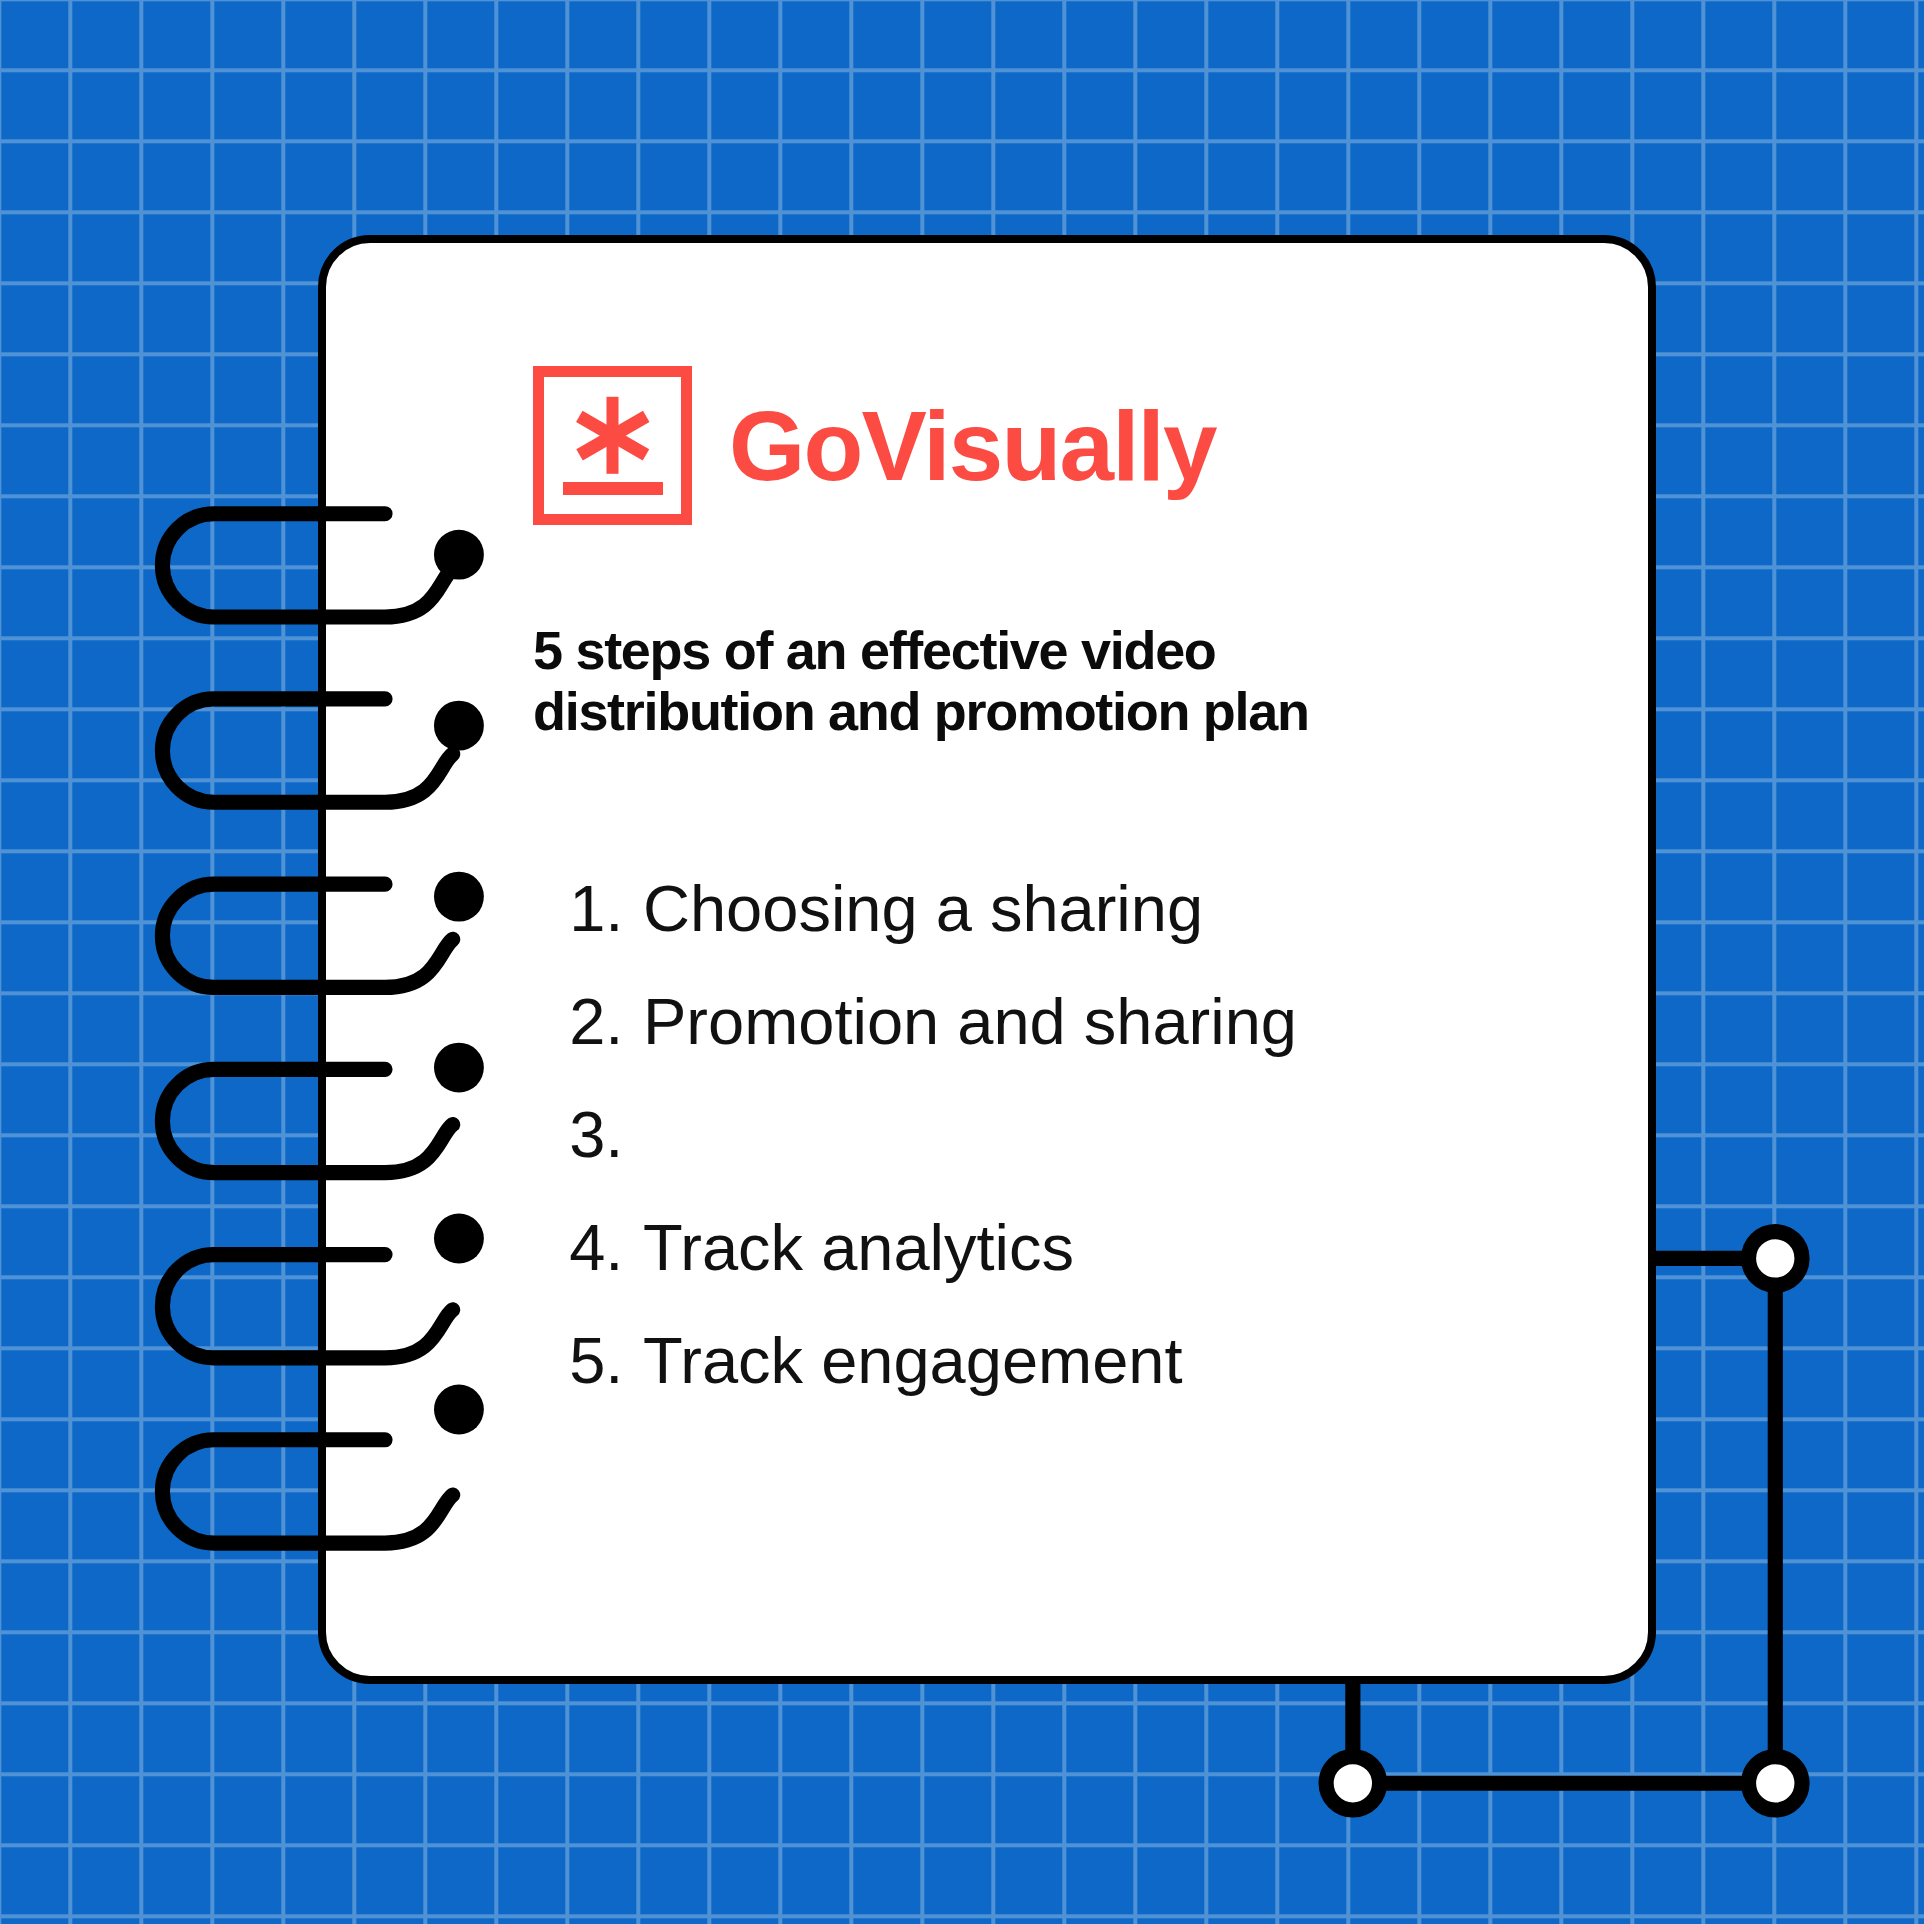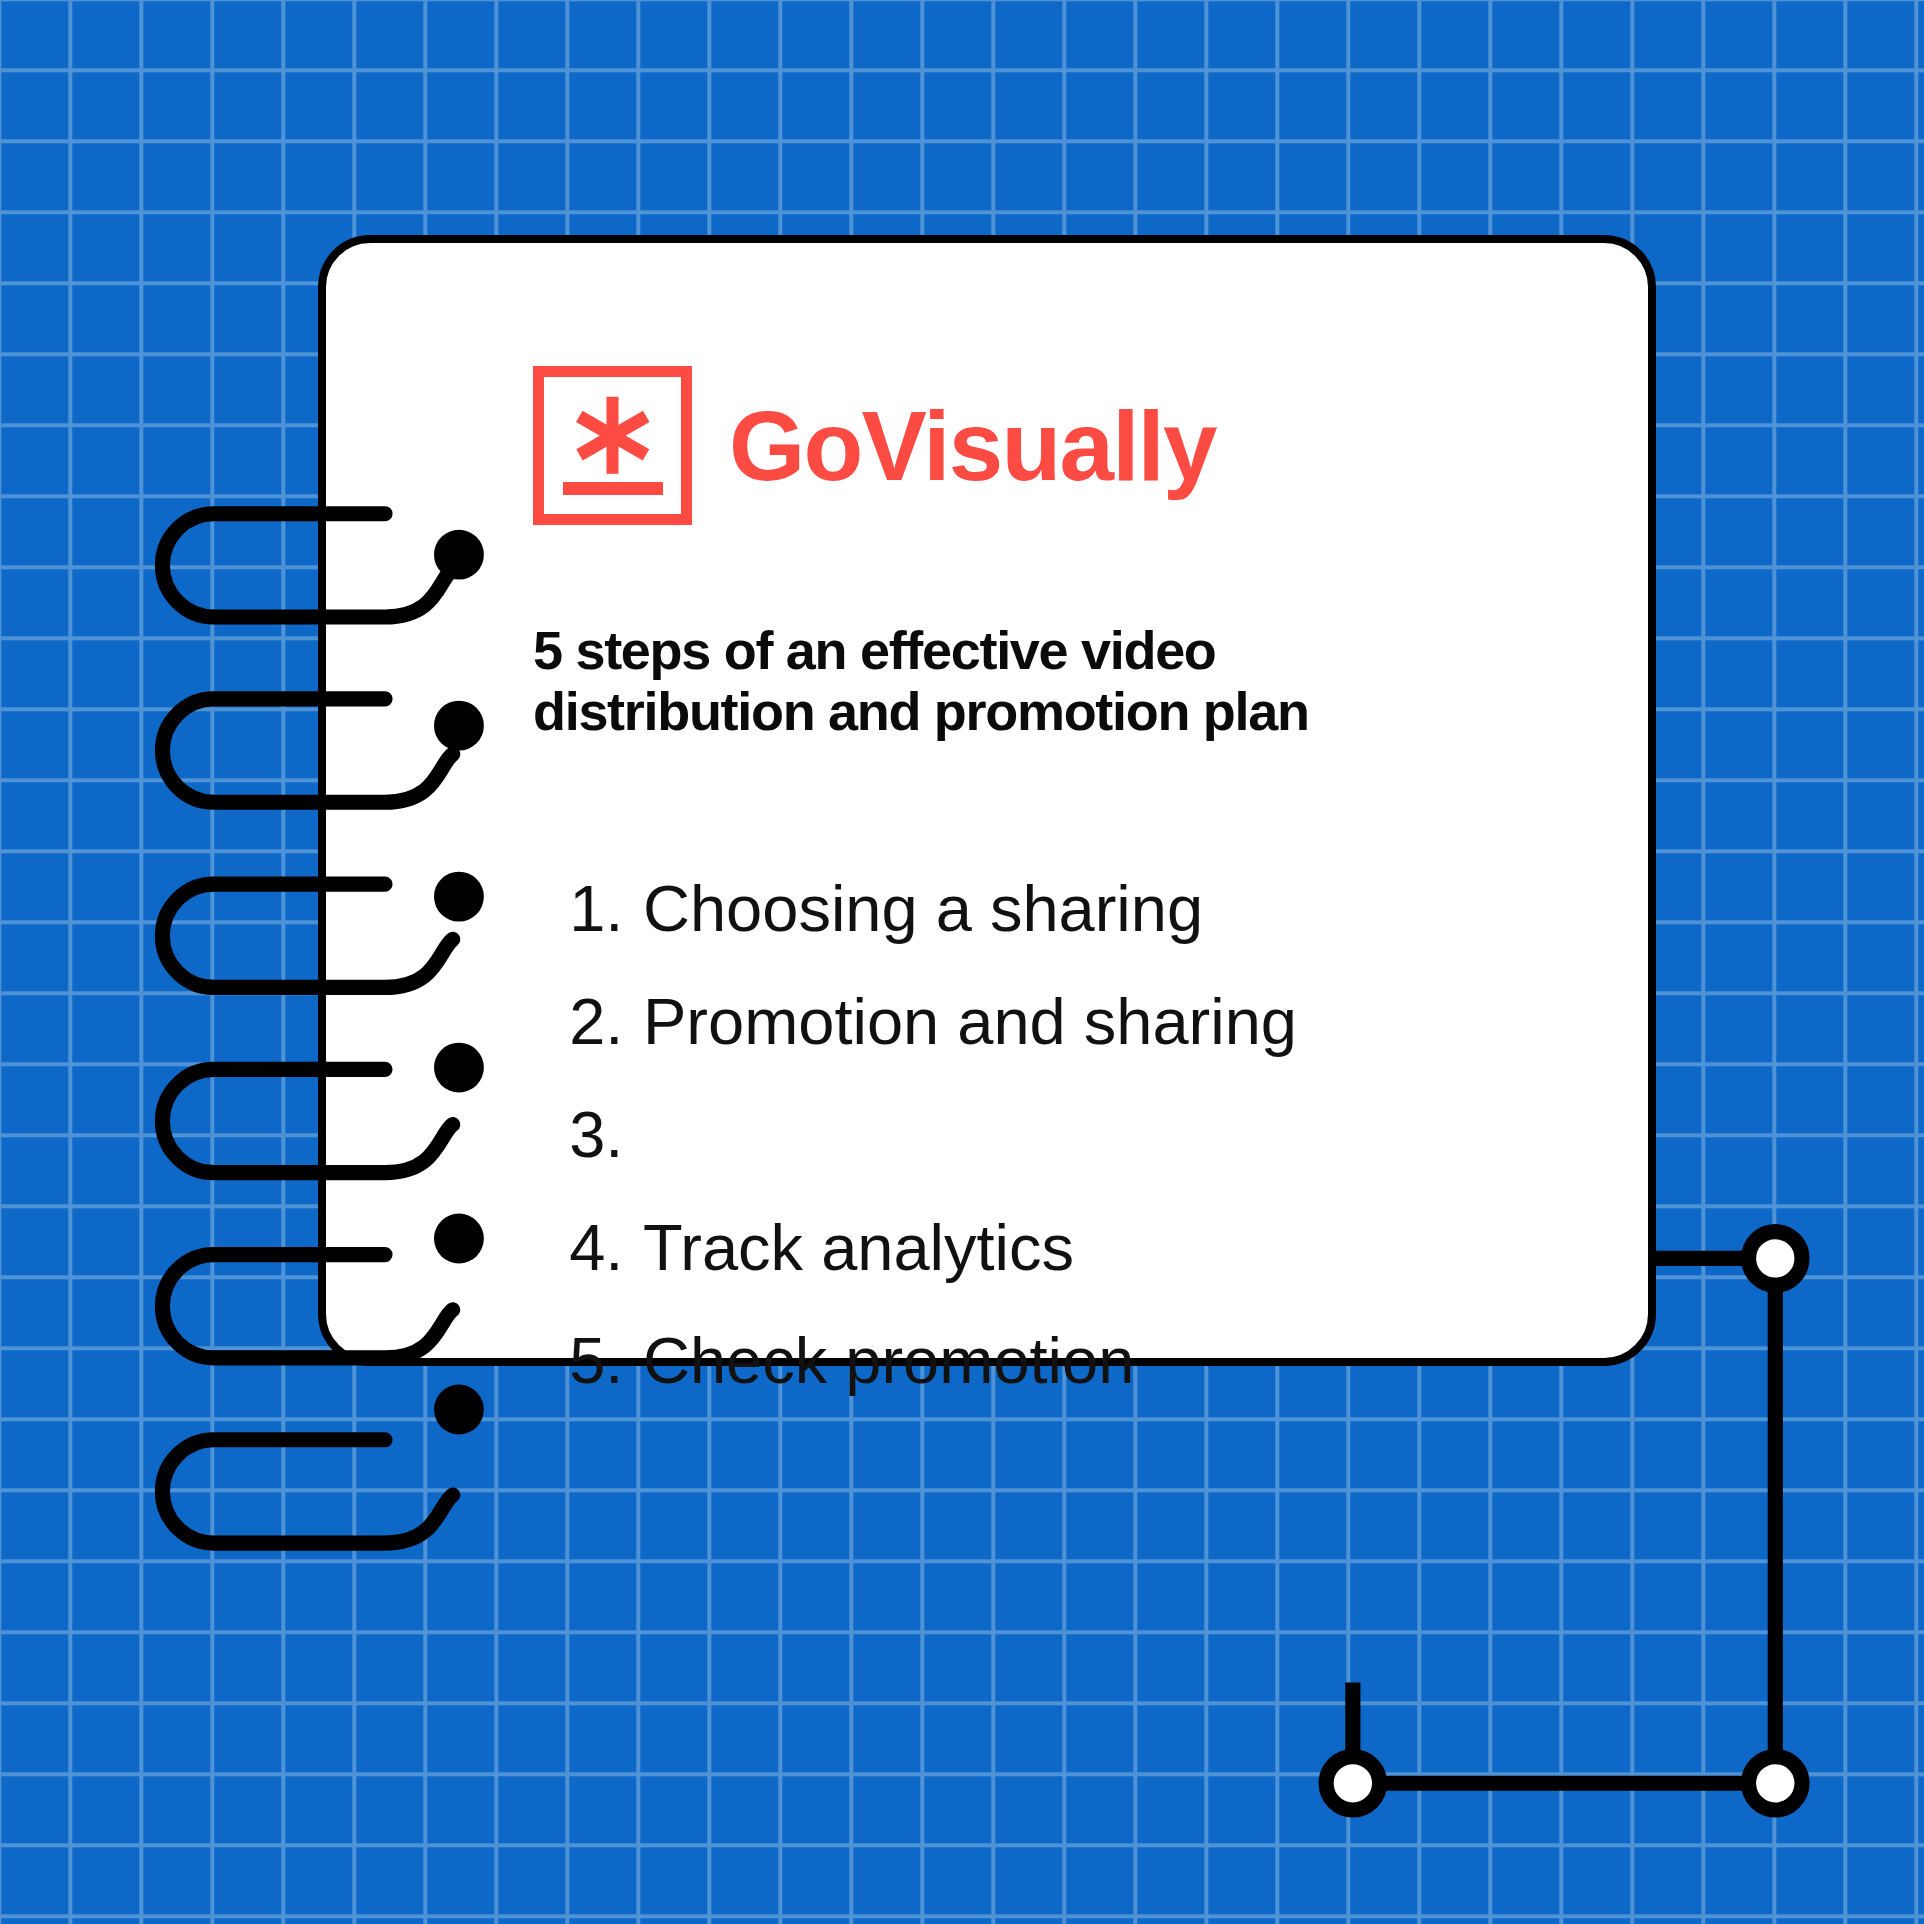--- a/index.html
+++ b/index.html
@@ -34,21 +34,21 @@
     inset: 0;
     pointer-events: none;
   }
 
   
   #card {
     position: absolute;
     left: 318px;
     top: 235px;
     width: 1338px;
-    height: 1131px;
+    height: 1449px;
     box-sizing: border-box;
     background: #ffffff;
     border: 8px solid #000000;
     border-radius: 52px;
   }
 
   
   #spiral {
     position: absolute;
     left: 125px;
@@ -210,21 +210,21 @@
         </li>
         <li>
           <span class="num">3.</span>
         </li>
         <li>
           <span class="num">4.</span>
           <span class="txt">Track analytics</span>
         </li>
         <li>
           <span class="num">5.</span>
-          <span class="txt">Check promotion</span>
+          <span class="txt">Track engagement</span>
         </li>
       </ol>
 
     </div>
   </div>
 
   <svg id="spiral" viewBox="0 0 420 1250">
     <g stroke="#000000" stroke-width="17" fill="none" stroke-linecap="round">
 
       <g>

